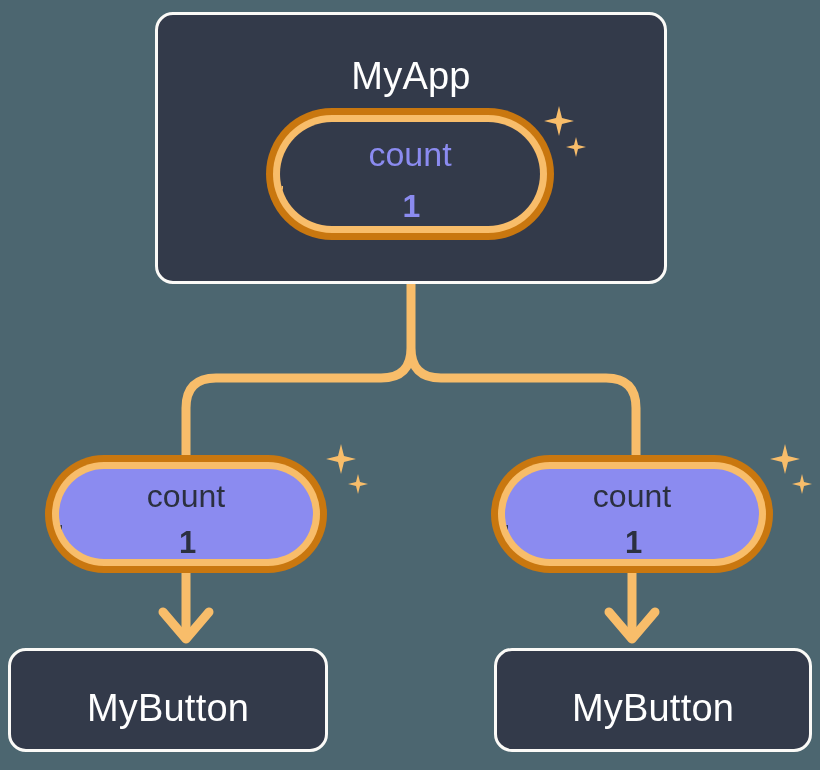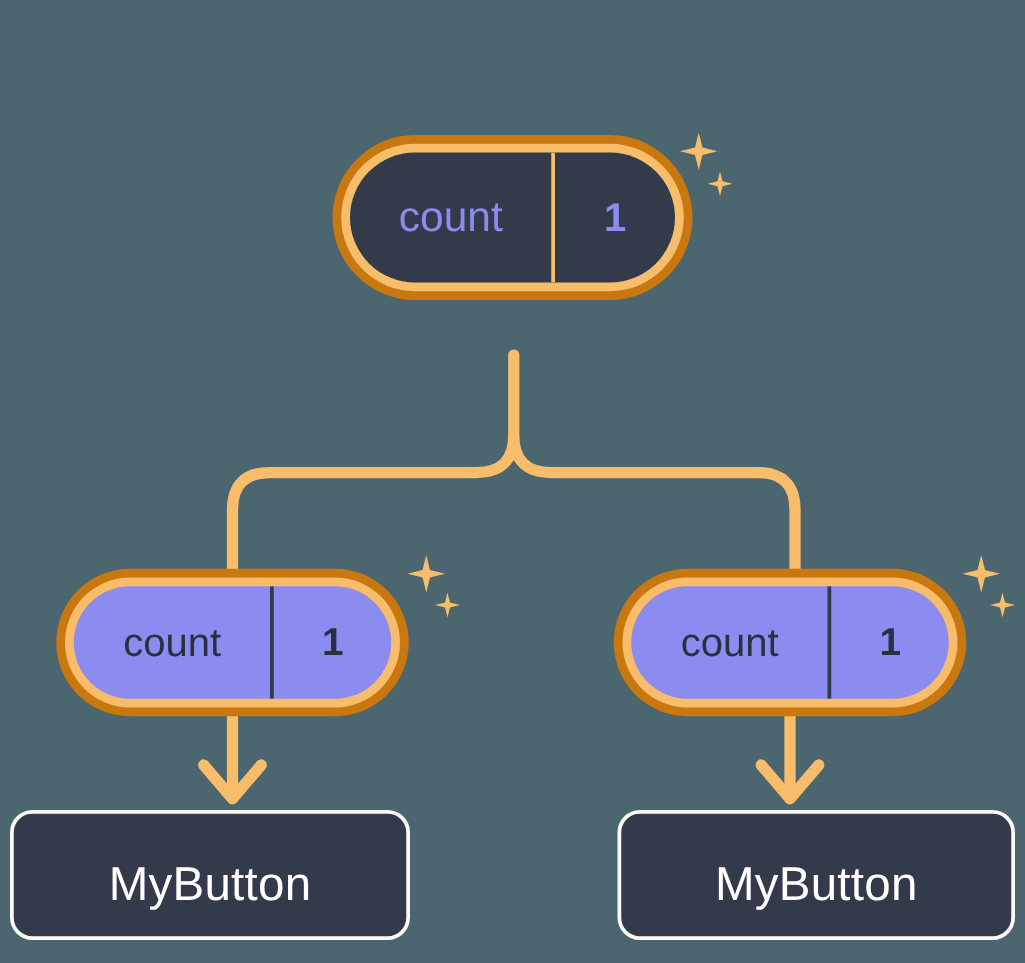--- a/index.html
+++ b/index.html
@@ -62,20 +62,21 @@
     padding: 7px;
   }
   .pill-inner {
     box-sizing: border-box;
     width: 100%;
     height: 100%;
     border-radius: 999px;
     display: flex;
     align-items: stretch;
     overflow: hidden;
+    flex-direction: column;
   }
   .pill-key, .pill-val {
     display: flex;
     align-items: center;
     justify-content: center;
     box-sizing: border-box;
   }
   .pill-key { flex: 0 0 62%; }
   .pill-val { flex: 1 1 auto; font-weight: 700; }
 
@@ -150,20 +151,23 @@
              Q 636 378 636 408
              L 636 458" fill="none" stroke="#f8bd6a" stroke-width="9" stroke-linecap="round" stroke-linejoin="round"></path>
 
     <path d="M 186 570 L 186 638" fill="none" stroke="#f8bd6a" stroke-width="9" stroke-linecap="round"></path>
     <path d="M 163 612 L 186 639 L 209 612" fill="none" stroke="#f8bd6a" stroke-width="9" stroke-linecap="round" stroke-linejoin="round"></path>
 
     <path d="M 632 570 L 632 638" fill="none" stroke="#f8bd6a" stroke-width="9" stroke-linecap="round"></path>
     <path d="M 609 612 L 632 639 L 655 612" fill="none" stroke="#f8bd6a" stroke-width="9" stroke-linecap="round" stroke-linejoin="round"></path>
   </svg>
 
+  <div class="card" id="myapp-card">
+    <div class="card-title">MyApp</div>
+  </div>
 
   <div class="pill pill--dark" id="pill-myapp">
     <div class="pill-mid">
       <div class="pill-inner">
         <div class="pill-key">count</div>
         <div class="pill-val">1</div>
       </div>
     </div>
   </div>
   <div class="sparkle big" id="sparkle-myapp-big"></div>

